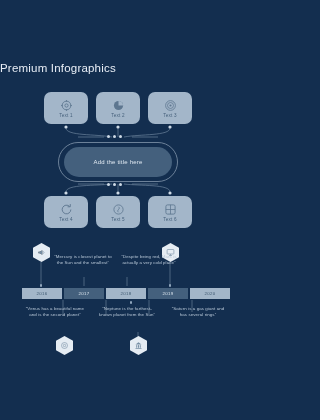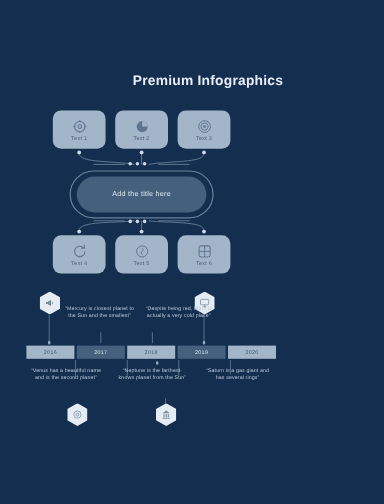--- a/index.html
+++ b/index.html
@@ -21,25 +21,25 @@
     width: 236px;
     height: 420px;
   }
 
   
   .title {
     position: absolute;
     top: 62px;
     left: 0;
     width: 236px;
-    text-align: right;
+    text-align: left;
     color: #e8eef6;
     font-size: 11.5px;
     letter-spacing: 0.2px;
-    font-weight: 700;
+    font-weight: 400;
   }
 
   
   .wires {
     position: absolute;
     left: 0;
     top: 0;
     width: 236px;
     height: 420px;
     pointer-events: none;

